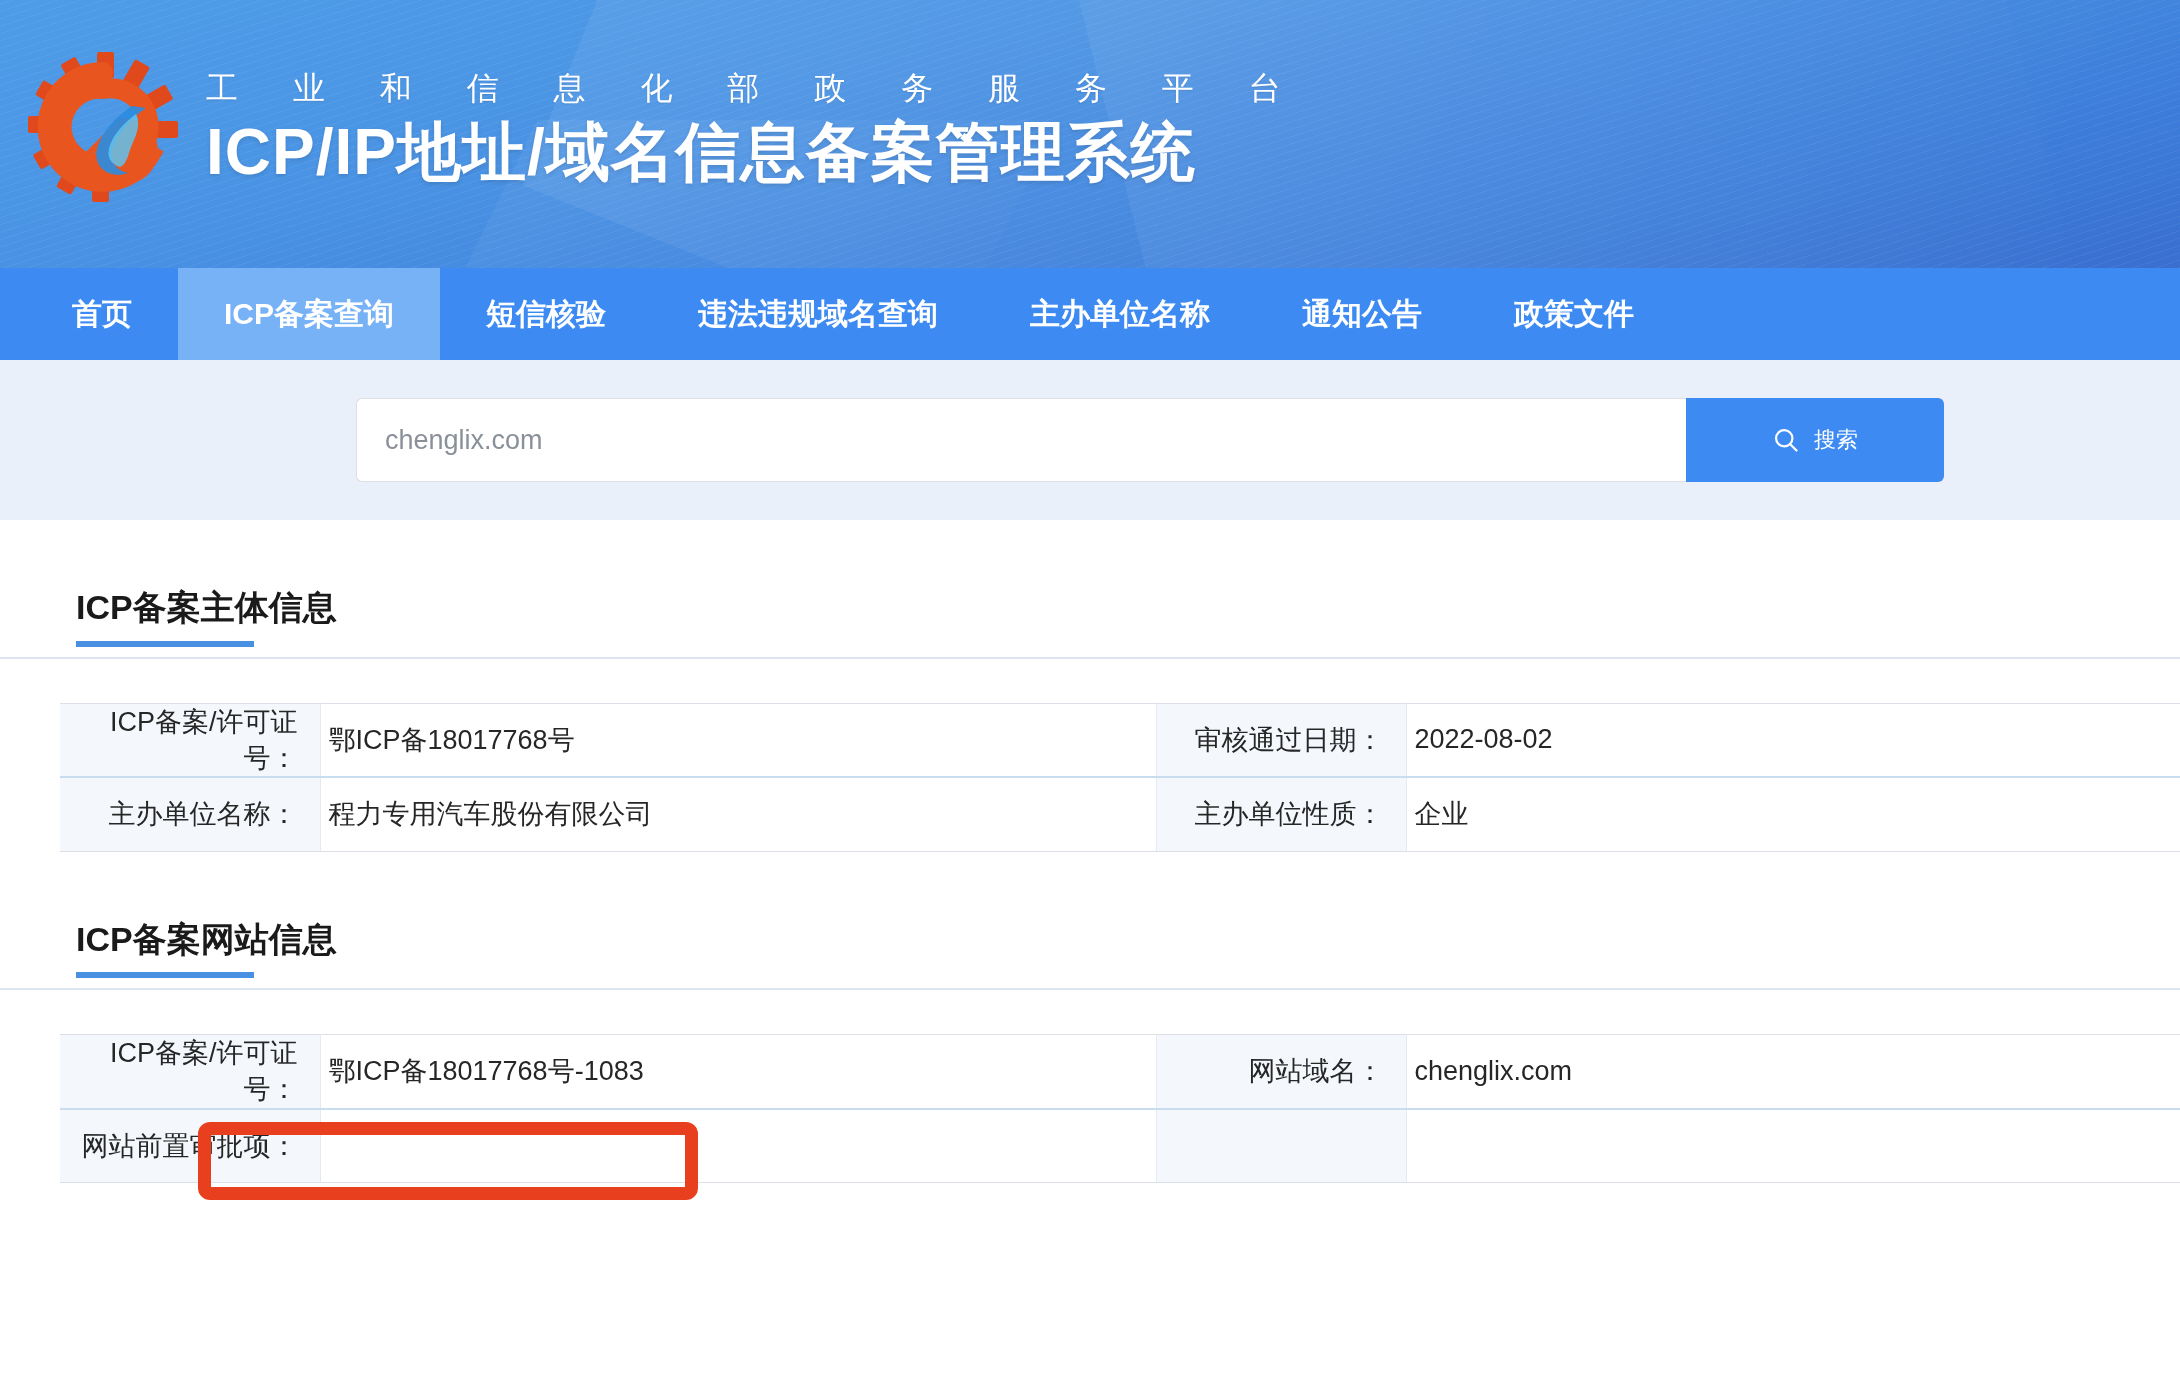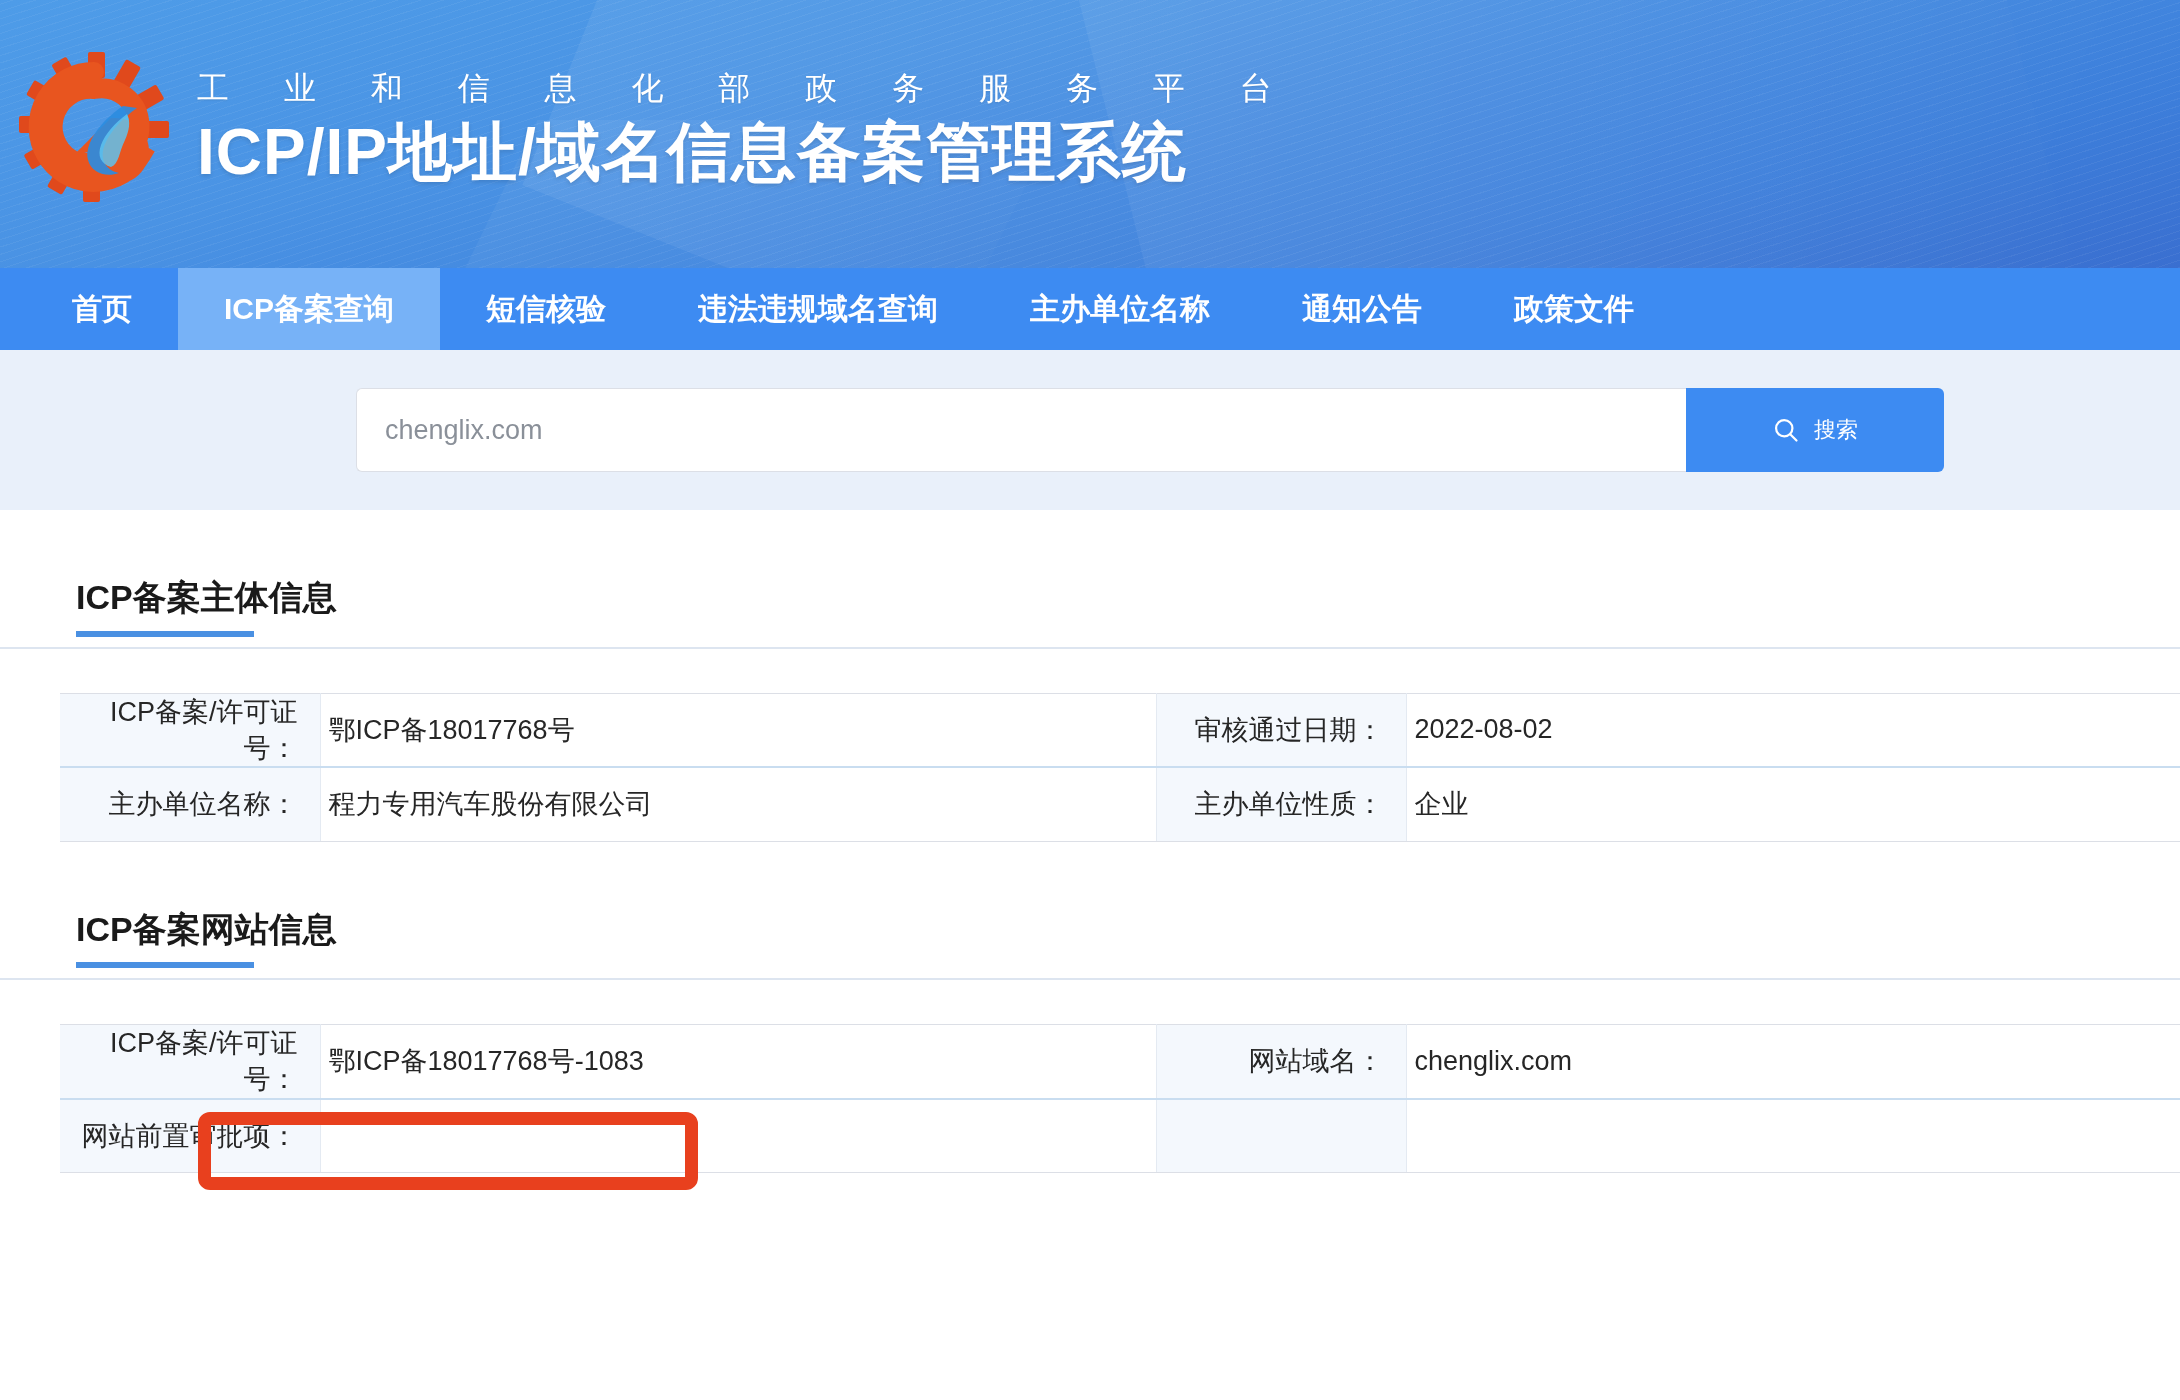--- a/index.html
+++ b/index.html
@@ -53,21 +53,21 @@
     background: linear-gradient(135deg, rgba(255,255,255,0.05), rgba(255,255,255,0));
     transform: skewX(-26deg);
     pointer-events: none;
   }
 
   .header-inner {
     position: relative;
     display: flex;
     align-items: center;
     height: 100%;
-    padding-left: 19px;
+    padding-left: 28px;
     z-index: 3;
     border-radius: 26px;
   }
   .logo {
     width: 150px;
     height: 150px;
     flex: 0 0 150px;
     margin-top: -14px;
   }
   .header-titles {
@@ -90,21 +90,21 @@
     line-height: 1.25;
     white-space: nowrap;
     letter-spacing: 1px;
     text-shadow: 0 2px 4px rgba(0,0,0,0.12);
   }
 
   
   .nav {
     position: relative;
     width: 2180px;
-    height: 82px;
+    height: 92px;
     background: #3d8bf2;
     display: flex;
     align-items: stretch;
     padding-left: 26px;
     z-index: 5;
   }
   .nav-item {
     display: flex;
     align-items: center;
     justify-content: center;

